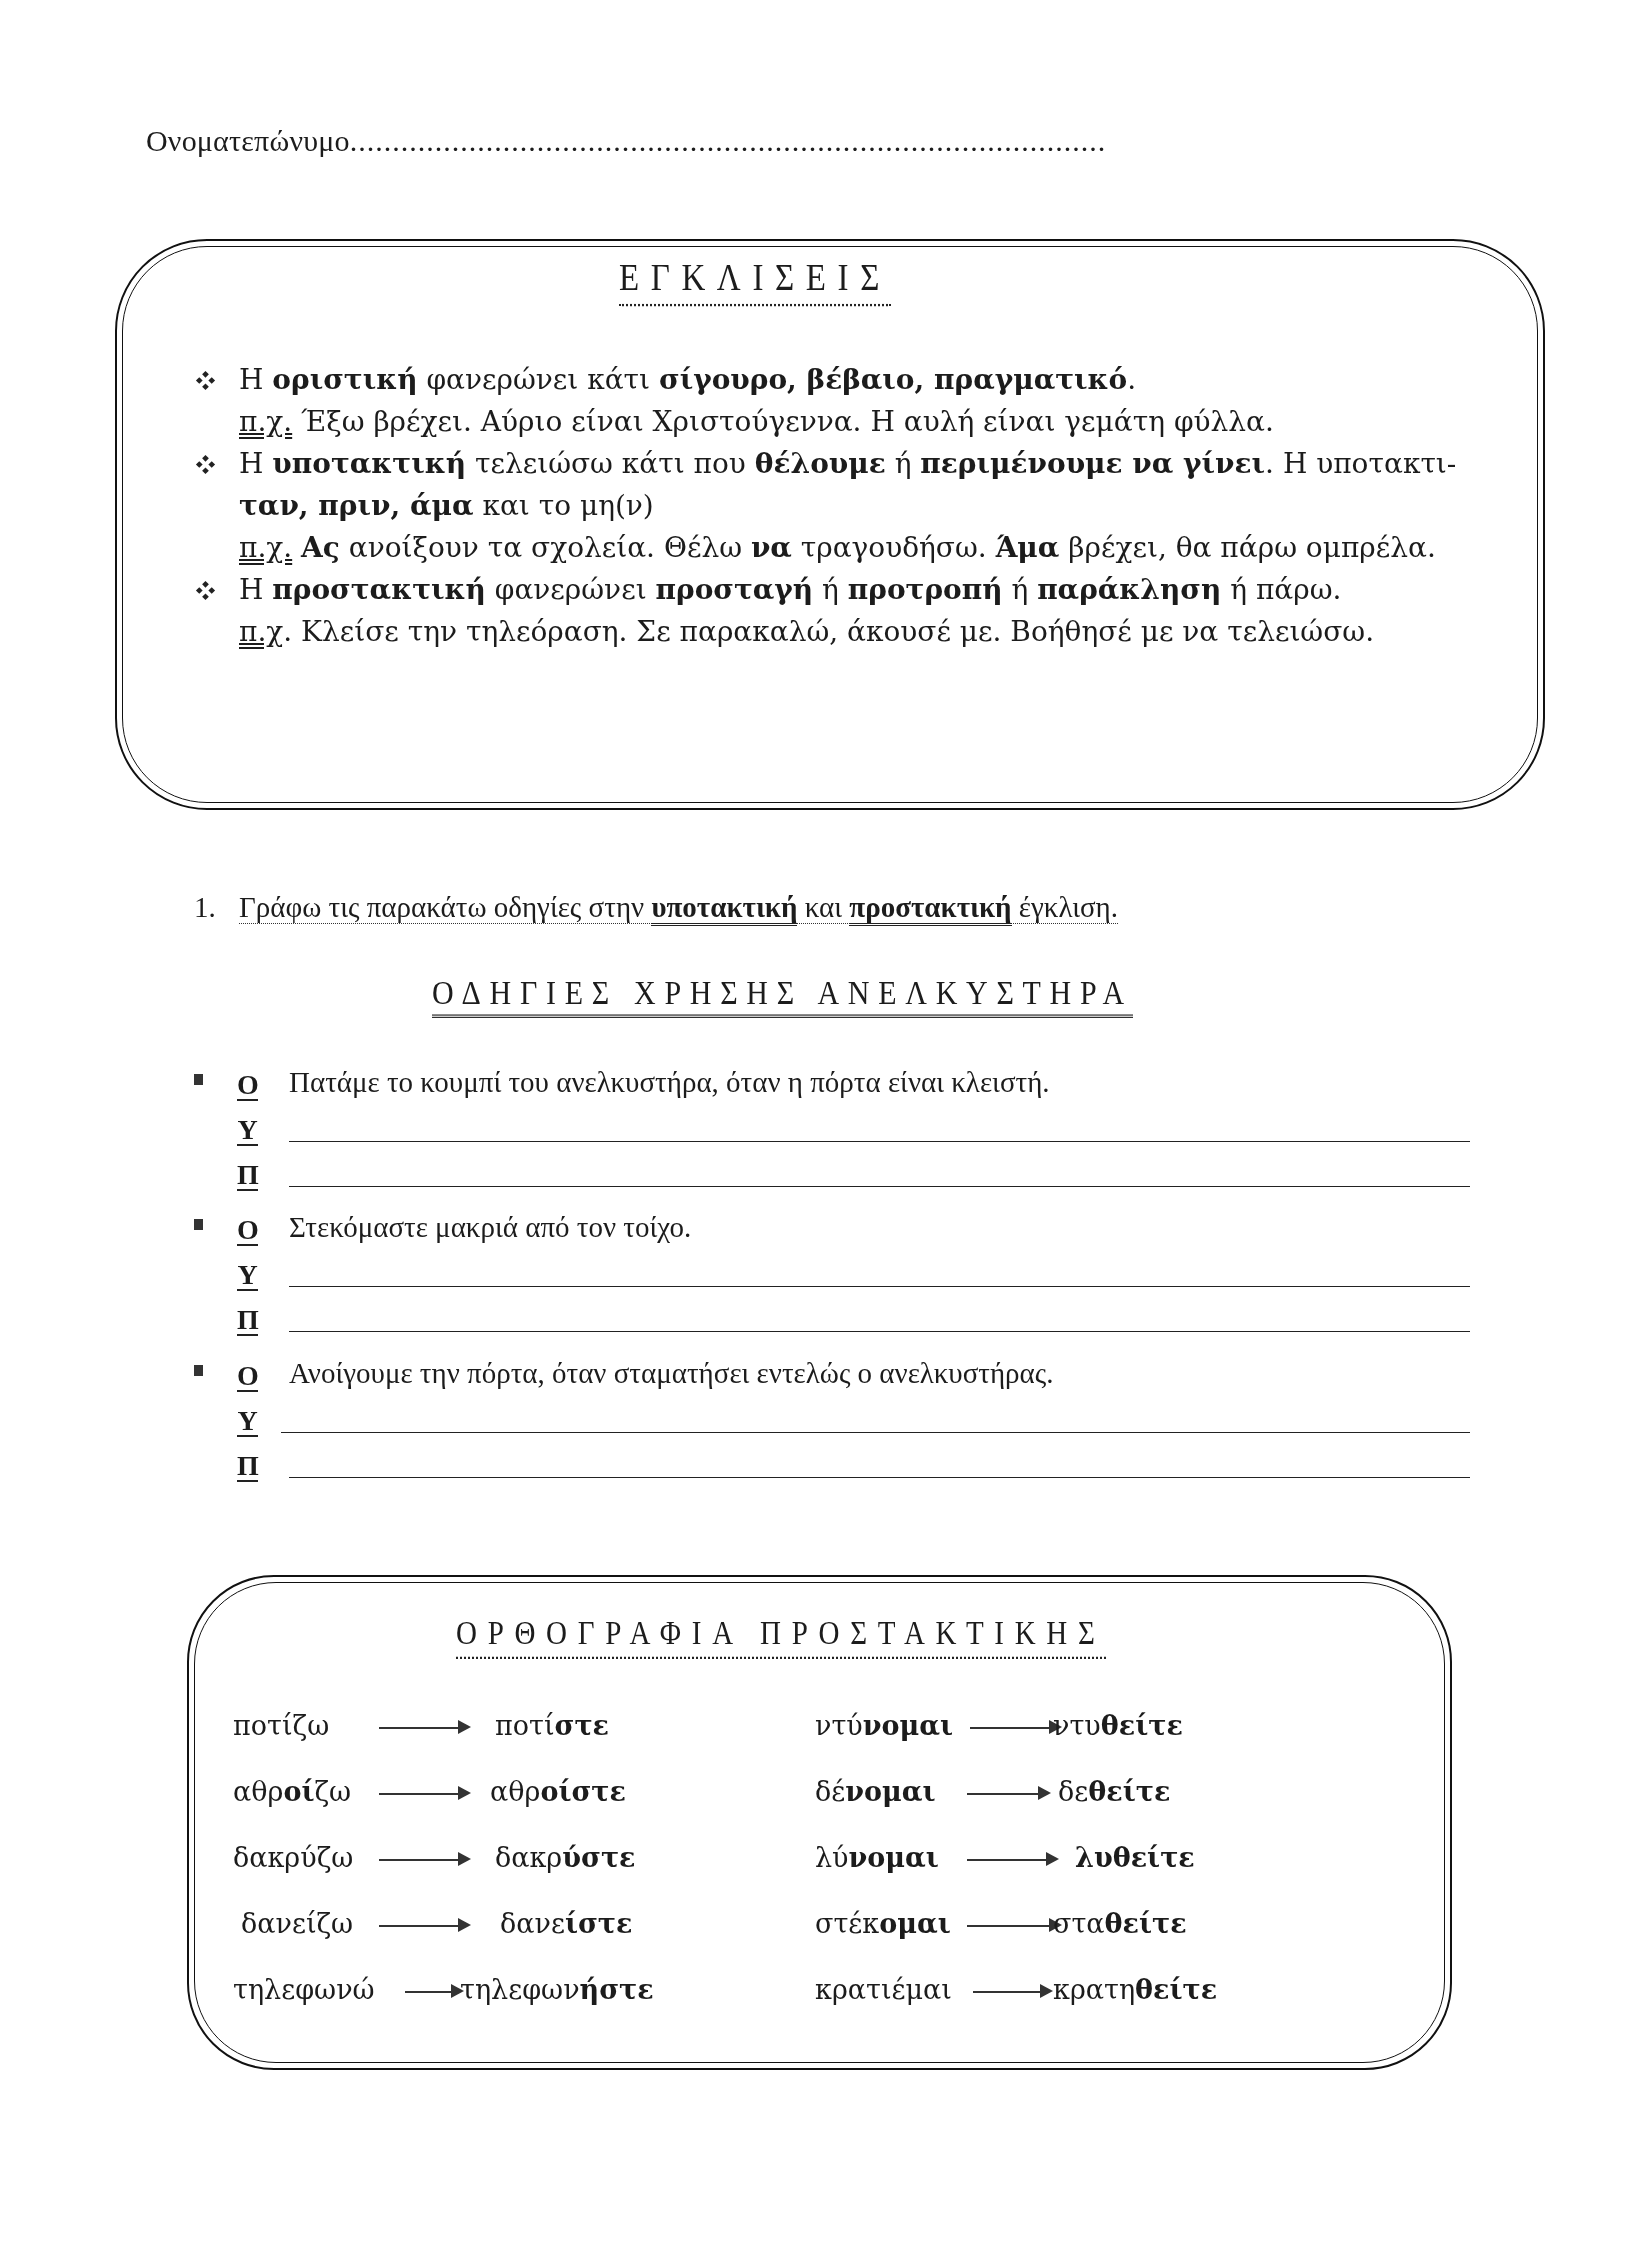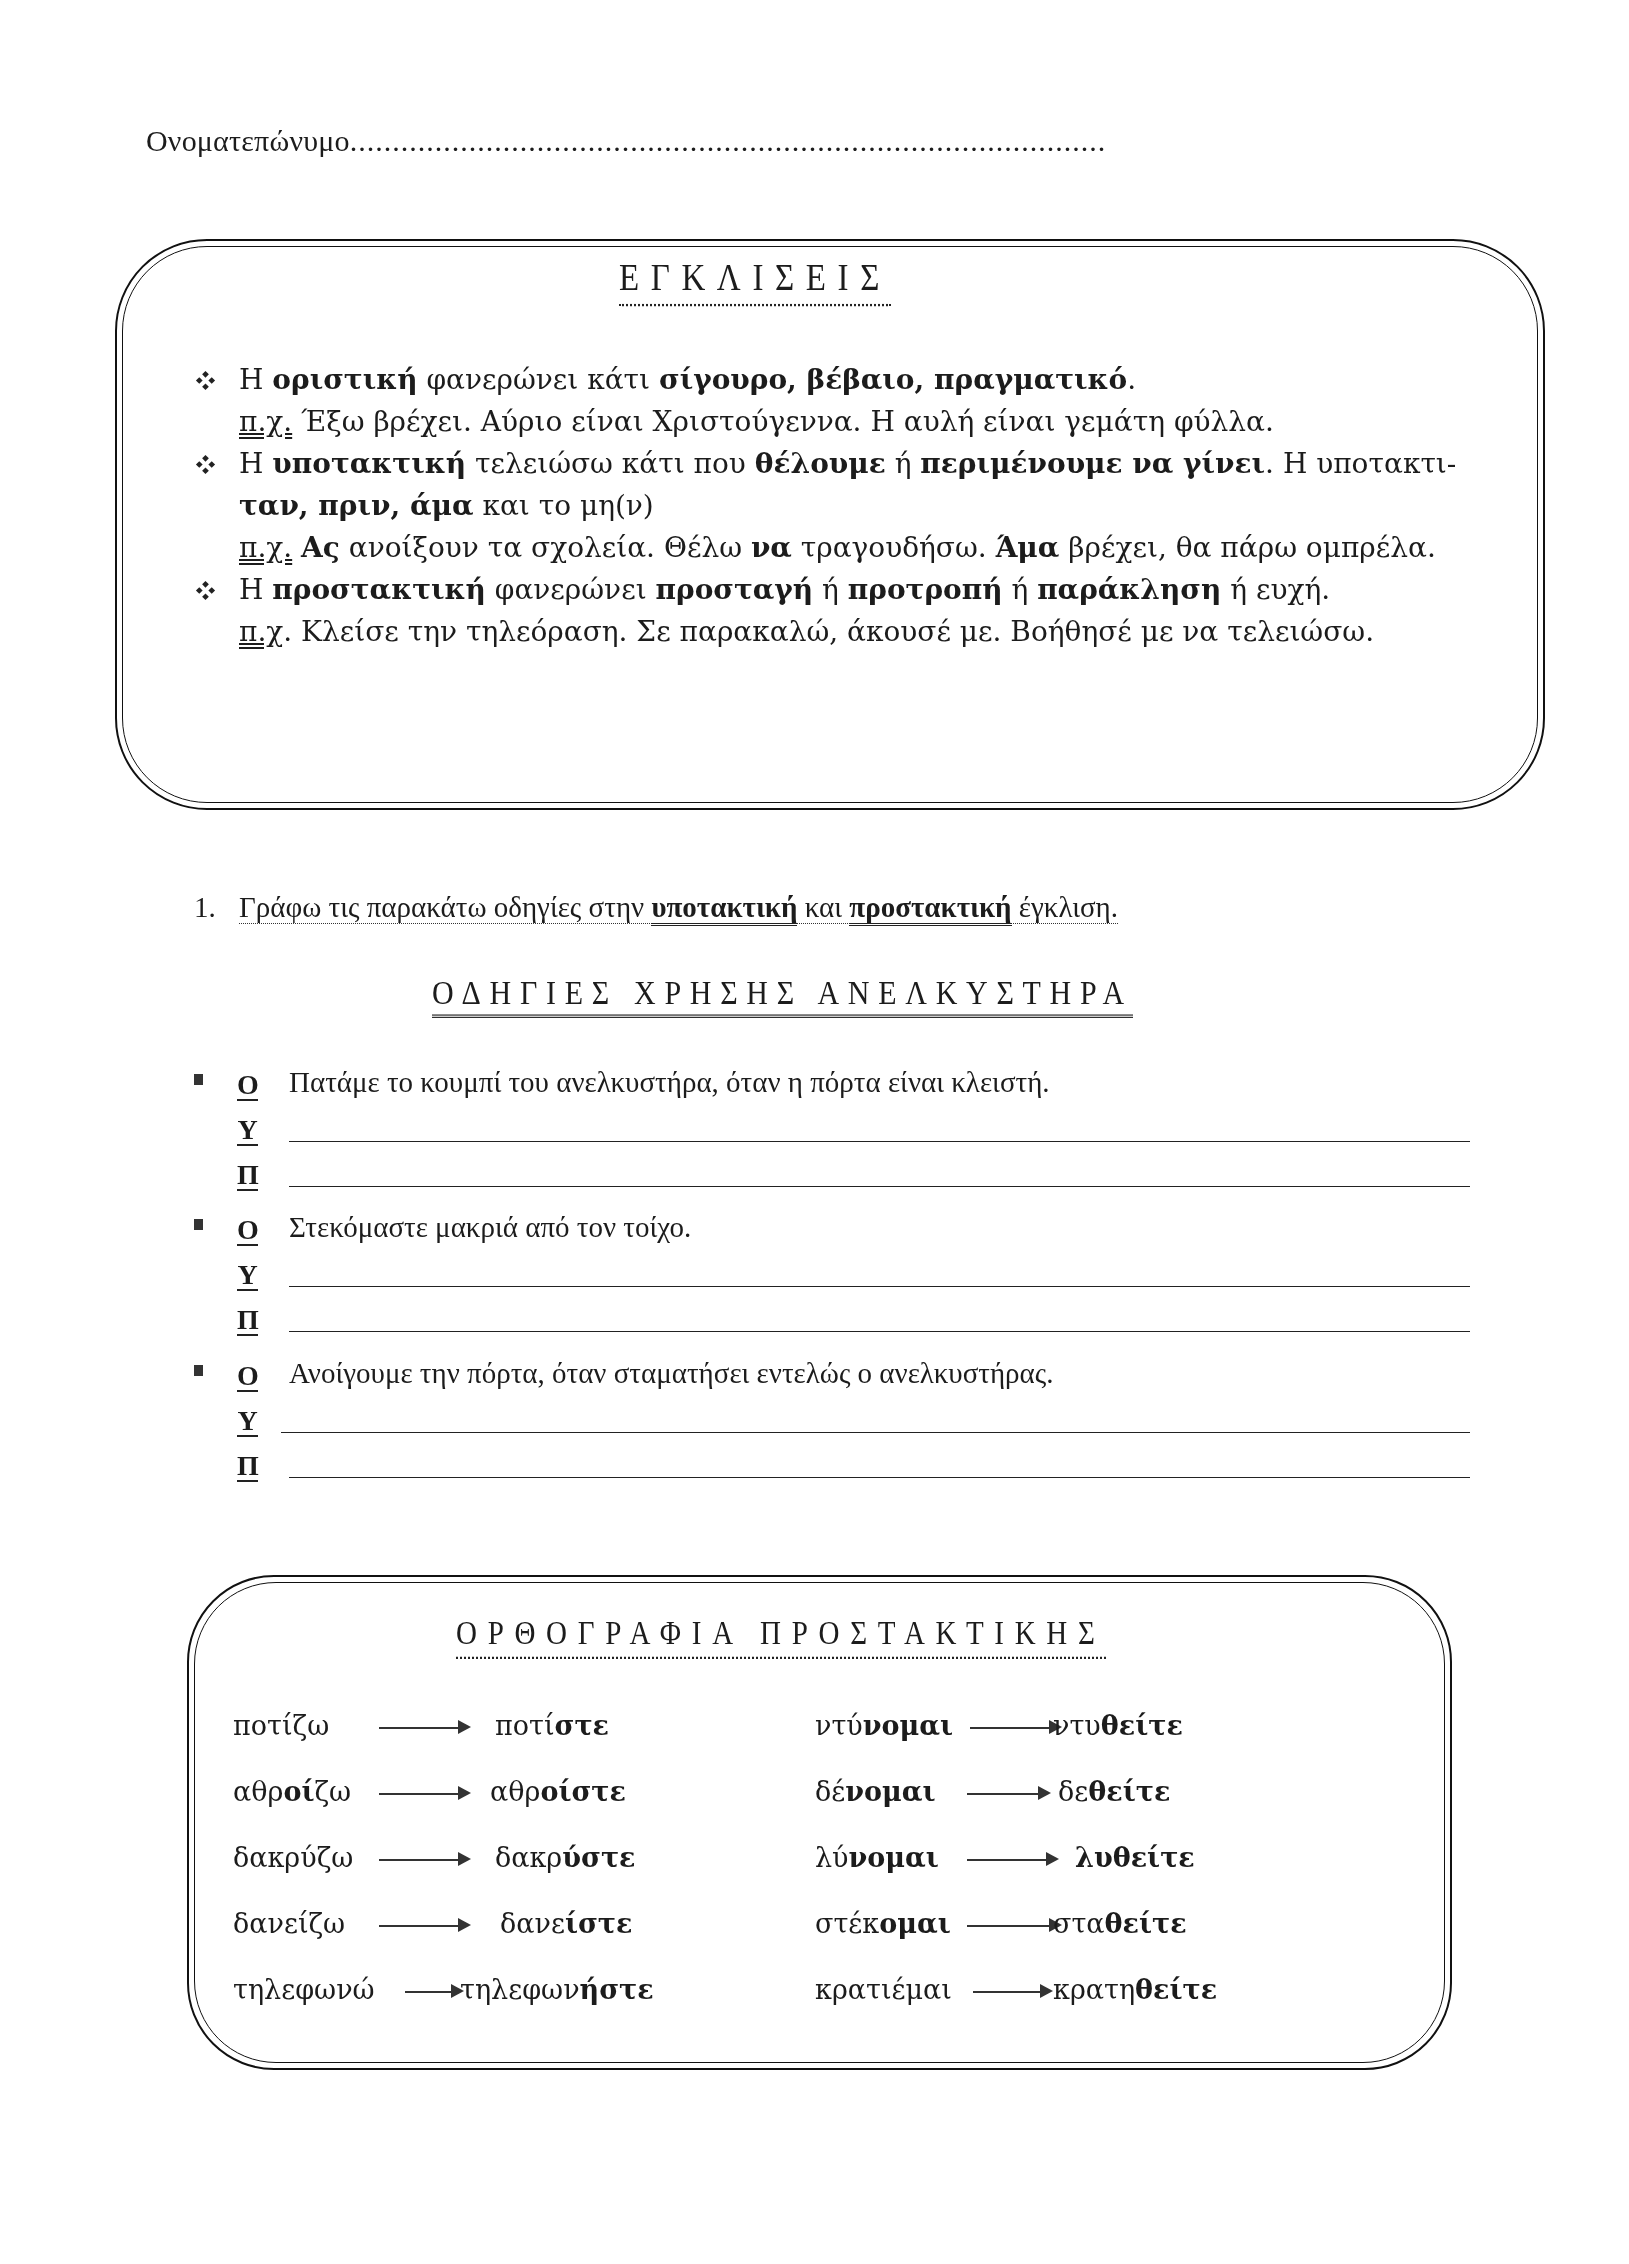--- a/index.html
+++ b/index.html
@@ -106,21 +106,21 @@
     <div class="rule-row"><span class="ex-label">π.χ.</span><span> </span><span class="b">Ας</span><span> ανοίξουν τα σχολεία. Θέλω </span><span class="b">να</span><span> τραγουδήσω. </span><span class="b">Άμα</span><span> βρέχει, θα πάρω ομπρέλα.</span></div>
     <div class="rule-row"><span class="rule-bullet">
         <svg width="23" height="23" viewBox="0 0 24 24">
           <g fill="#222">
             <path d="M12 2 L15.5 5.5 L12 9 L8.5 5.5Z"></path>
             <path d="M12 15 L15.5 18.5 L12 22 L8.5 18.5Z"></path>
             <path d="M2 12 L5.5 8.5 L9 12 L5.5 15.5Z"></path>
             <path d="M15 12 L18.5 8.5 L22 12 L18.5 15.5Z"></path>
           </g>
         </svg>
-      </span><span>Η </span><span class="b">προστακτική</span><span> φανερώνει </span><span class="b">προσταγή</span><span> ή </span><span class="b">προτροπή</span><span> ή </span><span class="b">παράκληση</span><span> ή ευχή.</span></div>
+      </span><span>Η </span><span class="b">προστακτική</span><span> φανερώνει </span><span class="b">προσταγή</span><span> ή </span><span class="b">προτροπή</span><span> ή </span><span class="b">παράκληση</span><span> ή πάρω.</span></div>
     <div class="rule-row"><span class="ex-label">π.χ</span><span>. Κλείσε την τηλεόραση. Σε παρακαλώ, άκουσέ με. Βοήθησέ με να τελειώσω.</span></div>
   </div>
 
 <div class="abs q1">
   <span class="q1-num">1.</span><span class="dotted-u"><span>Γράφω τις παρακάτω οδηγίες στην </span><span class="double-u">υποτακτική</span><span> και </span><span class="double-u">προστακτική</span><span> έγκλιση.</span></span>
 </div>
 <div class="section-title t2">ΟΔΗΓΙΕΣ ΧΡΗΣΗΣ ΑΝΕΛΚΥΣΤΗΡΑ</div>
 
 <div id="items">
     <div class="item" style="top: 1058px;">
@@ -191,21 +191,21 @@
     </div>
     <div class="word-row">
       <span class="cell" style="left: 0px;"><span>δακρύζω</span></span>
       <span class="arrow" style="left: 146px; width: 80px;"></span>
       <span class="cell" style="left: 262px;"><span>δακρ</span><span style="font-weight: bold;">ύστε</span></span>
       <span class="cell" style="left: 582px; text-align: right;"><span>λύ</span><span style="font-weight: bold;">νομαι</span></span>
       <span class="arrow" style="left: 734px; width: 80px;"></span>
       <span class="cell" style="left: 812px; margin-left: 30px;"><span style="font-weight: bold;">λυθείτε</span></span>
     </div>
     <div class="word-row">
-      <span class="cell" style="left: 0px;"><span>δανεί</span><span>ζω</span></span>
+      <span class="cell" style="left: 8px;"><span>δανεί</span><span>ζω</span></span>
       <span class="arrow" style="left: 146px; width: 80px;"></span>
       <span class="cell" style="left: 267px;"><span>δανε</span><span style="font-weight: bold;">ίστε</span></span>
       <span class="cell" style="left: 582px;"><span>στέκ</span><span style="font-weight: bold;">ομαι</span></span>
       <span class="arrow" style="left: 734px; width: 83px;"></span>
       <span class="cell" style="left: 820px;"><span>στα</span><span style="font-weight: bold;">θείτε</span></span>
     </div>
     <div class="word-row">
       <span class="cell" style="left: 0px;"><span>τηλεφωνώ</span></span>
       <span class="arrow" style="left: 172px; width: 47px;"></span>
       <span class="cell" style="left: 227px;"><span>τηλεφων</span><span style="font-weight: bold;">ήστε</span></span>

